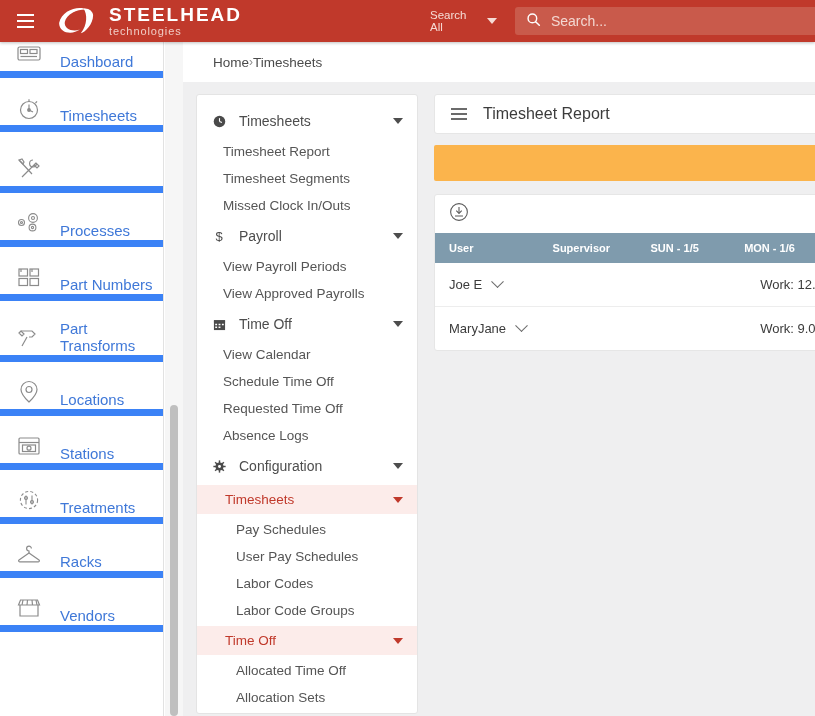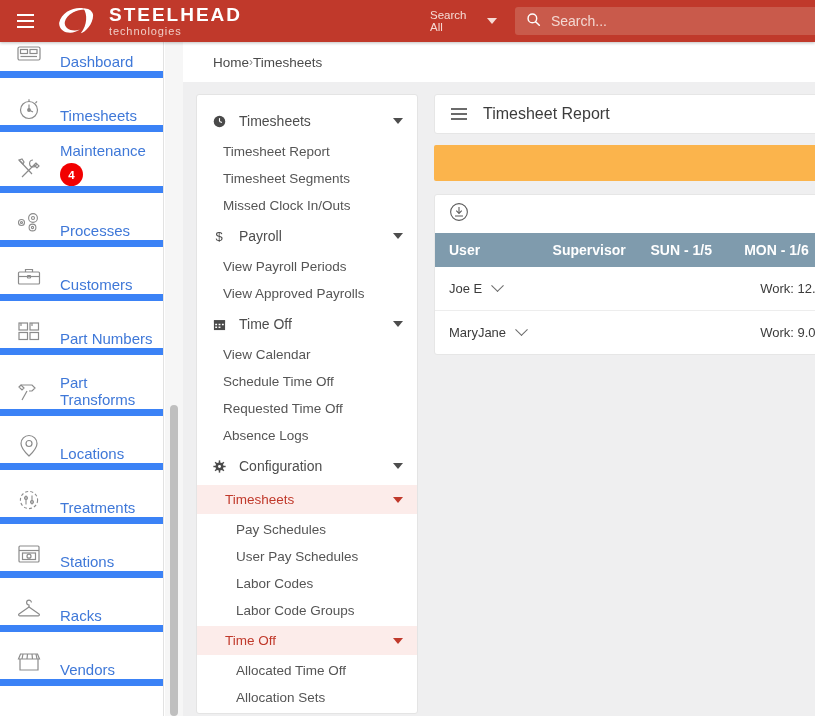--- a/index.html
+++ b/index.html
@@ -187,21 +187,21 @@
 
   #table-card {
     margin-top: 13px; width: 420px;
     background: #fff; border: 1px solid #e6e6e6; border-radius: 3px;
     overflow: hidden;
   }
   #table-toolbar { height: 38px; display: flex; align-items: center; padding-left: 14px; }
   #table { width: 100%; border-collapse: collapse; table-layout: fixed; }
   #table thead th {
     background: #7f9bad; color: #fff;
-    font-size: 14px; font-weight: bold;
+    font-size: 11px; font-weight: bold;
     text-align: left; padding: 9px 0 9px 0; height: 30px;
   }
   #table tbody td {
     font-size: 13px; color: #3b3b3b;
     padding: 14px 16px; border-bottom: 1px solid #ededed;
     height: 42px;
   }
   #table tbody tr:last-child td { border-bottom: 0; }
   .col-user   { width: 108px; padding-left: 14px !important; }
   .col-sup    { width: 90px; }
@@ -288,51 +288,36 @@
     </div>
 
     <div class="nav-item tall">
       <span class="nav-ico">
         <svg viewBox="0 0 26 26" width="26" height="26" fill="none" stroke="#8b8b8b" stroke-width="1.2">
           <path d="M3 4 L16 18 M6 21 L20 7"></path>
           <path d="M17 4 a3.4 3.4 0 1 0 3.4 3.4 L23 10 l-2 2 -3-3"></path>
           <path d="M3 4 l3 -1 2 3 -1 2 z"></path>
         </svg>
       </span>
-      <span class="nav-textwrap">
-        <span class="nav-label">Maintenance</span>
-        <span class="badge">4</span>
-      </span>
     </div>
 
     <div class="nav-item">
       <span class="nav-ico">
         <svg viewBox="0 0 26 26" width="26" height="26" fill="none" stroke="#8b8b8b" stroke-width="1.1">
           <circle cx="17" cy="8" r="4.4"></circle>
             <circle cx="17" cy="8" r="1.5"></circle>
           <circle cx="16.5" cy="17.5" r="3.4"></circle>
             <circle cx="16.5" cy="17.5" r="1.1"></circle>
           <circle cx="5.5" cy="12.5" r="3"></circle>
             <circle cx="5.5" cy="12.5" r="1"></circle>
         </svg>
       </span>
       <span class="nav-label">Processes</span>
     </div>
 
-    <div class="nav-item">
-      <span class="nav-ico">
-        <svg viewBox="0 0 26 26" width="26" height="26" fill="none" stroke="#8b8b8b" stroke-width="1.2">
-          <rect x="2.5" y="8" width="21" height="12" rx="1"></rect>
-          <path d="M9.5 8 V5.5 h7 V8"></path>
-            <line x1="2.5" y1="12.5" x2="23.5" y2="12.5"></line>
-          <rect x="11.5" y="11.5" width="3" height="2.5" rx=".5"></rect>
-        </svg>
-      </span>
-      <span class="nav-label">Customers</span>
-    </div>
 
     <div class="nav-item">
       <span class="nav-ico">
         <svg viewBox="0 0 26 26" width="26" height="26" fill="none" stroke="#8b8b8b" stroke-width="1.2">
           <rect x="3" y="5" width="8.5" height="7"></rect>
             <rect x="14" y="5" width="8.5" height="7"></rect>
           <rect x="3" y="14.5" width="8.5" height="7"></rect>
             <rect x="14" y="14.5" width="8.5" height="7"></rect>
           <line x1="5" y1="5" x2="5" y2="8"></line>
             <line x1="16" y1="5" x2="16" y2="8"></line>
@@ -357,41 +342,41 @@
         <svg viewBox="0 0 26 26" width="26" height="26" fill="none" stroke="#8b8b8b" stroke-width="1.2">
           <path d="M13 23 C13 23 21 15.5 21 10.5 A8 8 0 1 0 5 10.5 C5 15.5 13 23 13 23 Z"></path>
           <circle cx="13" cy="10.5" r="3"></circle>
         </svg>
       </span>
       <span class="nav-label">Locations</span>
     </div>
 
     <div class="nav-item">
       <span class="nav-ico">
+        <svg viewBox="0 0 26 26" width="26" height="26" fill="none" stroke="#8b8b8b" stroke-width="1.2">
+          <rect x="3" y="5" width="20" height="16" rx="1"></rect>
+          <line x1="3" y1="9.5" x2="23" y2="9.5"></line>
+          <rect x="6.5" y="12" width="13" height="6.5"></rect>
+          <circle cx="13" cy="15.2" r="2"></circle>
+        </svg>
+      </span>
+      <span class="nav-label">Stations</span>
+    </div>
+
+    <div class="nav-item">
+      <span class="nav-ico">
         <svg viewBox="0 0 26 26" width="26" height="26" fill="none" stroke="#8b8b8b" stroke-width="1.1">
           <circle cx="13" cy="13" r="8.6" stroke-dasharray="3 2.2"></circle>
           <line x1="10" y1="8.5" x2="10" y2="17.5"></line>
             <line x1="16" y1="8.5" x2="16" y2="17.5"></line>
           <circle cx="10" cy="11" r="1.5"></circle>
             <circle cx="16" cy="15" r="1.5"></circle>
         </svg>
       </span>
       <span class="nav-label">Treatments</span>
-    </div>
-
-    <div class="nav-item">
-      <span class="nav-ico">
-        <svg viewBox="0 0 26 26" width="26" height="26" fill="none" stroke="#8b8b8b" stroke-width="1.2">
-          <rect x="3" y="5" width="20" height="16" rx="1"></rect>
-          <line x1="3" y1="9.5" x2="23" y2="9.5"></line>
-          <rect x="6.5" y="12" width="13" height="6.5"></rect>
-          <circle cx="13" cy="15.2" r="2"></circle>
-        </svg>
-      </span>
-      <span class="nav-label">Stations</span>
     </div>
 
     <div class="nav-item">
       <span class="nav-ico">
         <svg viewBox="0 0 26 26" width="26" height="26" fill="none" stroke="#8b8b8b" stroke-width="1.2">
           <path d="M13 12 V10 a2.4 2.4 0 1 1 2.4 -2.4"></path>
           <path d="M13 12 L3 19 a1 1 0 0 0 .6 1.8 h18.8 a1 1 0 0 0 .6 -1.8 z"></path>
         </svg>
       </span>
       <span class="nav-label">Racks</span>

